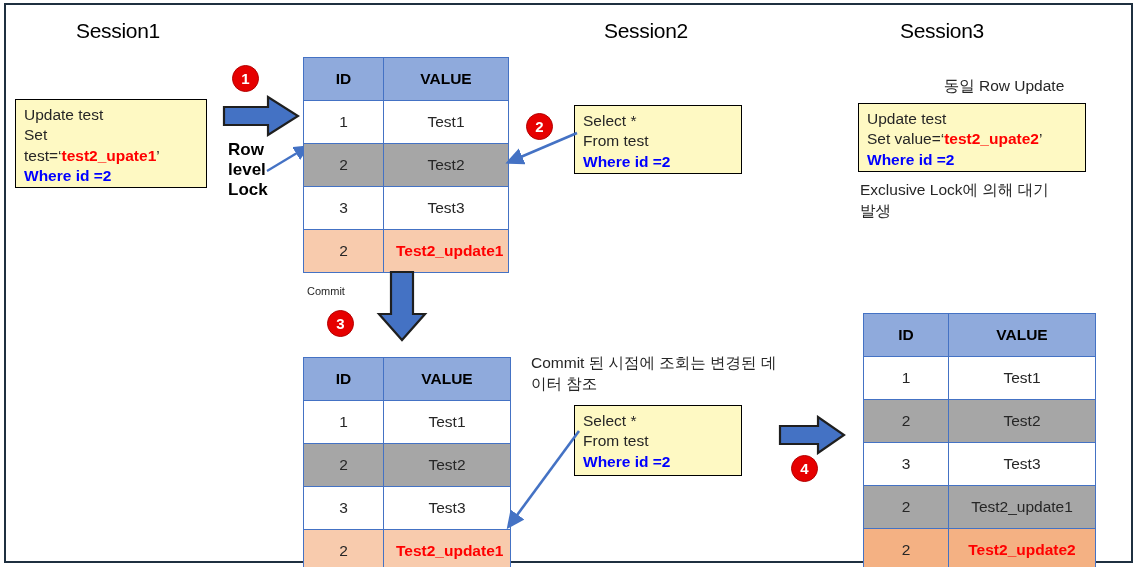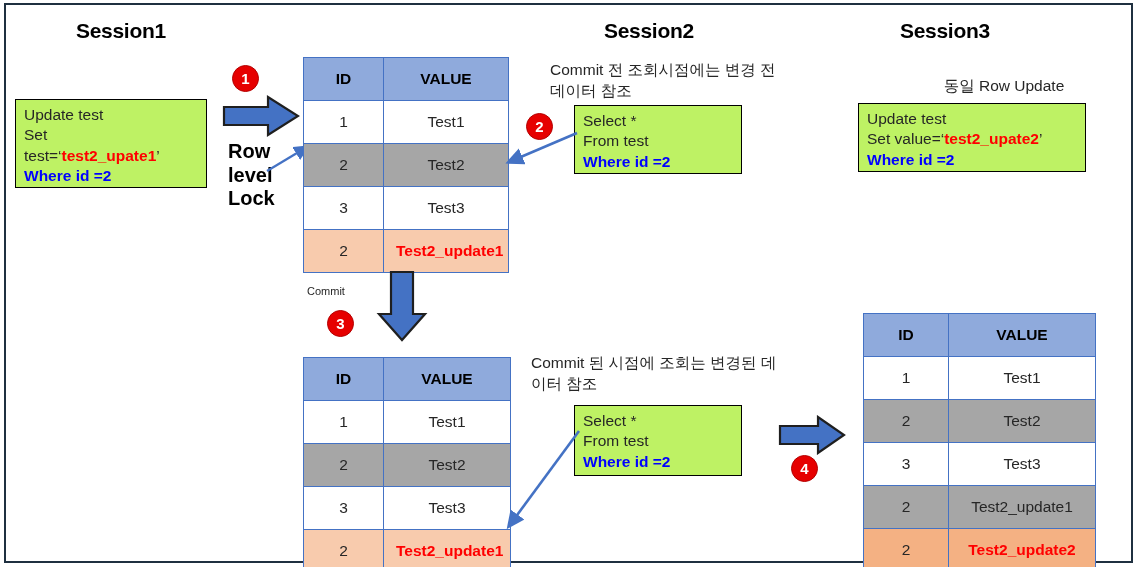--- a/index.html
+++ b/index.html
@@ -24,42 +24,42 @@
     width: 1129px;
     height: 560px;
     border: 2px solid #1f3040;
     box-sizing: border-box;
     pointer-events: none;
   }
 
   
   .session-title {
     position: absolute;
-    font-weight: bold;
+    font-weight: normal;
     font-size: 21px;
     color: #000000;
     letter-spacing: -0.3px;
     white-space: nowrap;
   }
 
   
   .caption {
     position: absolute;
     font-size: 15.5px;
     color: #262626;
     line-height: 1.35;
     white-space: pre-line;
   }
   .caption.center { text-align: center; }
 
   
   .sqlbox {
     position: absolute;
     border: 1.6px solid #000000;
-    background: #bef264;
+    background: #fef9c3;
     box-sizing: border-box;
     padding: 5px 8px 6px 8px;
     font-size: 15.5px;
     color: #262626;
     line-height: 1.32;
   }
   .sqlbox .lit {
     color: #ff0000;
     font-weight: bold;
   }
@@ -118,21 +118,21 @@
   }
 
   
   .arrow-wrap {
     position: absolute;
     pointer-events: none;
   }
 
   .lock-label {
     position: absolute;
-    font-size: 20px;
+    font-size: 17px;
     font-weight: bold;
     color: #000000;
     line-height: 1.18;
     white-space: pre-line;
   }
   .commit-label {
     position: absolute;
     font-size: 11px;
     color: #262626;
     white-space: nowrap;
@@ -204,22 +204,20 @@
       </tr>
       <tr>
         <td class="c-orange">2</td>
         <td class="c-orange hl">Test2_update1</td>
       </tr>
     </tbody>
   </table>
 
   <div class="session-title" style="left:604px; top:19px;">Session2</div>
 
-  <div class="caption" style="left:550px; top:60px; width:300px;">Commit 전 조회시점에는 변경 전
-데이터 참조</div>
 
   <div class="badge" style="left:526px; top:113px;">2</div>
 
   <div class="sqlbox" style="left:574px; top:105px; width:168px; height:69px;">
     <div>Select *</div>
     <div>From test</div>
     <div class="where">Where id =2</div>
   </div>
 
   <div class="arrow-wrap" style="left:505px; top:128px; width:75px; height:42px;">
@@ -236,20 +234,22 @@
   <div class="session-title" style="left:900px; top:19px;">Session3</div>
 
   <div class="caption center" style="left:884px; top:76px; width:240px;">동일 Row Update</div>
 
   <div class="sqlbox" style="left:858px; top:103px; width:228px; height:69px;">
     <div>Update test</div>
     <div><span>Set value=</span><span class="quote">‘</span><span class="lit">test2_upate2</span><span class="quote">’</span></div>
     <div class="where">Where id =2</div>
   </div>
 
+  <div class="caption" style="left:860px; top:180px; width:250px;">Exclusive Lock에 의해 대기
+발생</div>
 
   <div class="commit-label" style="left:307px; top:285px;">Commit</div>
 
   <div class="badge" style="left:327px; top:310px;">3</div>
 
   <div class="arrow-wrap" style="left:375px; top:270px; width:54px; height:72px;">
     <svg width="54" height="72" viewBox="0 0 54 72">
       <polygon points="16,2 38,2 38,44 50,44 27,70 4,44 16,44" fill="#4472c4" stroke="#1f1f1f" stroke-width="2.2" stroke-linejoin="miter"></polygon>
     </svg>
   </div>

